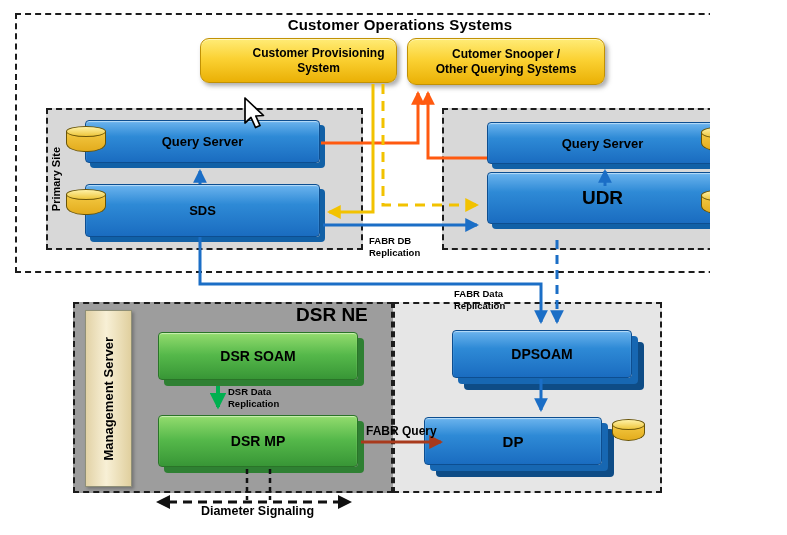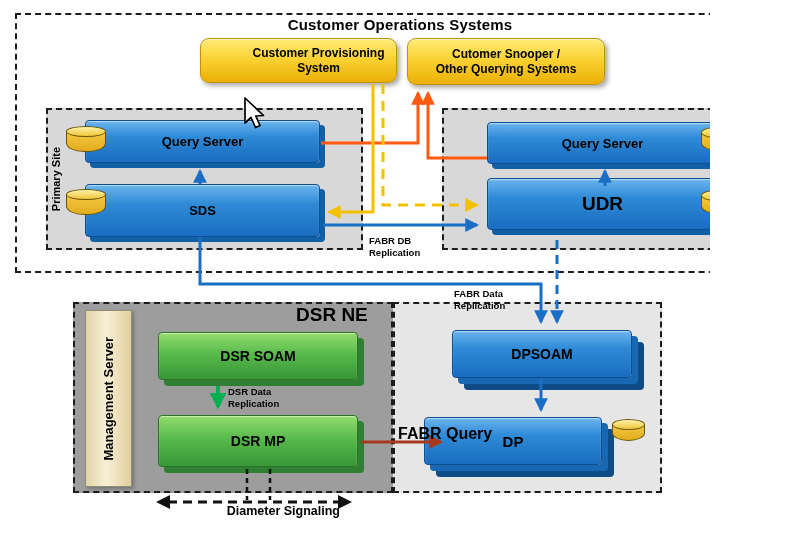--- a/index.html
+++ b/index.html
@@ -65,23 +65,23 @@
     border:1.5px solid #6a5508; border-top:none;
     border-radius:0 0 18px 18px / 0 0 9px 9px;
   }
   .cyl .c-top {
     position:absolute; left:0; right:0; top:0; height:11px;
     background:linear-gradient(180deg,#fff2a6 0%, #eec63c 100%);
     border:1.5px solid #6a5508; border-radius:50%;
   }
 
   .edge-label { position:absolute; z-index:5; font-size:9.5px; line-height:1.3; }
-  .edge-label.md { font-size:16px;margin-left:32px; }
+  .edge-label.md { font-size:12px; }
   .dsrne-title { position:absolute; z-index:5; font-size:19px; }
-  .diameter { position:absolute; z-index:5; font-size:12.5px; text-align:right; }
+  .diameter { position:absolute; z-index:5; font-size:12.5px; text-align:center; }
 
   svg.wires { position:absolute; left:0; top:0; z-index:4; pointer-events:none; }
   .cursor { position:absolute; z-index:9; }
 </style>
 </head>
 <body>
 
 <div class="stage">
 
   <div class="dashed-box" style="left:15px; top:13px; width:760px; height:260px;"></div>
@@ -109,21 +109,21 @@
   </div>
 
   <div class="dashed-box site-gray" style="left:442px; top:108px; width:311px; height:142px;">
     <div class="site-label-right">
       <span class="vtext">Disaster Recovery Site</span>
     </div>
   </div>
   <div class="node blue" style="left:487px; top:122px; width:231px; height:42px;">
     <span>Query Server</span>
   </div>
-  <div class="node blue" style="left:487px; top:178px; width:231px; height:52px;">
+  <div class="node blue" style="left:487px; top:172px; width:231px; height:52px;">
     <span class="udr-label">UDR</span>
   </div>
 
   <div class="dashed-box" style="left:73px; top:302px; width:320px; height:191px; background:#9d9d9d;"></div>
   <div class="dsrne-title" style="left:296px; top:304px;">DSR NE</div>
   <div class="mgmt" style="left:85px; top:310px; width:47px; height:177px;">
     <span class="vtext">Management Server</span>
   </div>
   <div class="node green" style="left:158px; top:332px; width:200px; height:48px;">
     <span>DSR SOAM</span>

